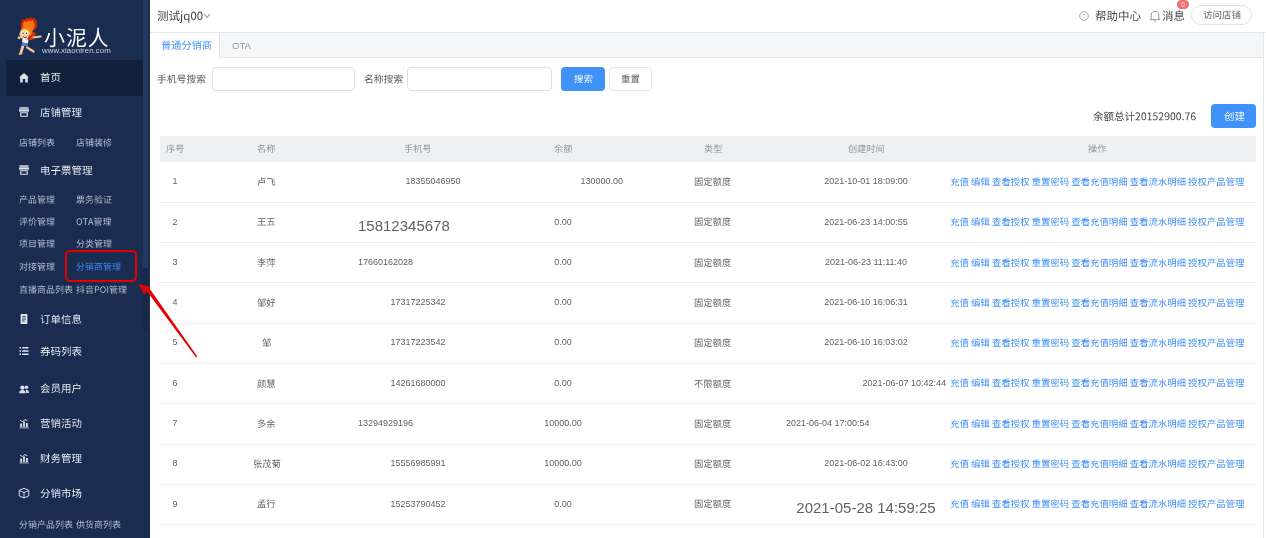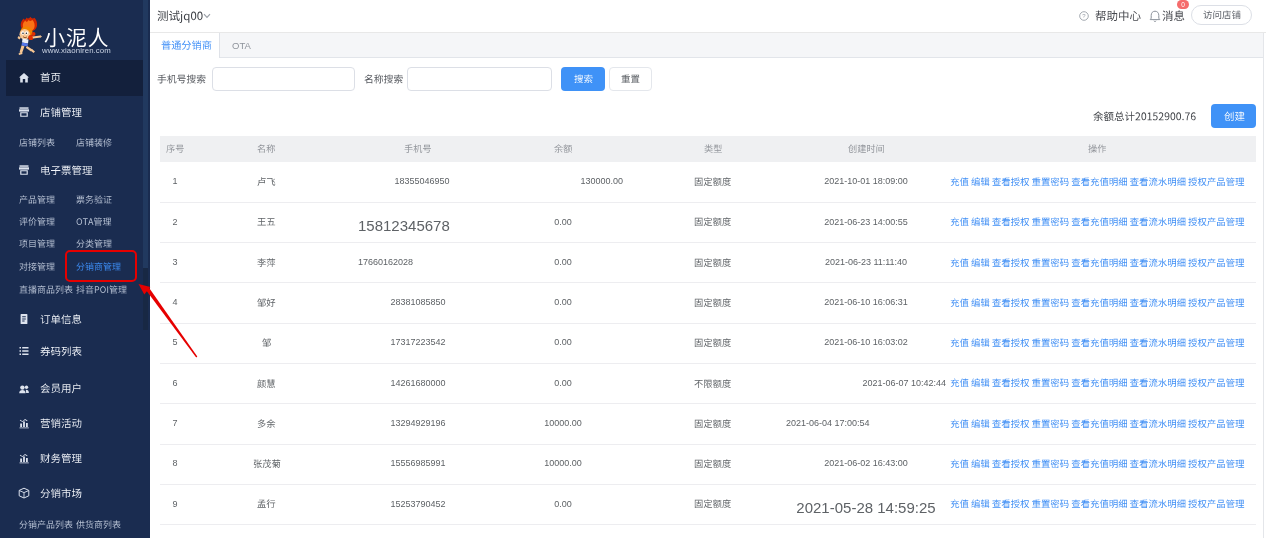--- a/index.html
+++ b/index.html
@@ -696,21 +696,21 @@
     <use href="#cjsj"></use>
   </svg>
 <svg style="position:absolute;left:1088.0px;top:143.90px;width:18.4px;height:9.2px;fill:#909399;overflow:visible" viewBox="0 -88 200 100">
     <use href="#caozuo"></use>
   </svg>
 <div class="abs" style="left:159.5px;top:201.8px;width:1096.5px;height:1px;background:#ededf0"></div>
 <div class="abs" style="left:155.0px;top:176.2px;width:40px;text-align:center;font-size:9px;color:#5e6266">1</div>
 <svg style="position:absolute;left:257.2px;top:177.00px;width:18.6px;height:9.3px;fill:#5e6266;overflow:visible" viewBox="0 -88 200 100">
     <use href="#nm0"></use>
   </svg>
-<div class="abs" style="left:362px;top:176.2px;width:120px;text-align:center;font-size:9px;color:#5e6266">18355046950</div>
+<div class="abs" style="left:373px;top:176.2px;width:120px;text-align:center;font-size:9px;color:#5e6266">18355046950</div>
 <div class="abs" style="left:503.0px;top:176.2px;width:120px;text-align:right;font-size:9px;color:#5e6266">130000.00</div>
 <svg style="position:absolute;left:694.4px;top:177.00px;width:37.2px;height:9.3px;fill:#5e6266;overflow:visible" viewBox="0 -88 400 100">
     <use href="#gde"></use>
   </svg>
 <div class="abs" style="left:786.0px;top:176.2px;width:160px;text-align:center;font-size:9px;color:#5e6266">2021-10-01 18:09:00</div>
 <svg style="position:absolute;left:949.9px;top:176.95px;width:294.6px;height:9.4px;fill:#3d8df5;overflow:visible" viewBox="0 -88 3134 100">
     <use href="#links"></use>
   </svg>
 <div class="abs" style="left:159.5px;top:242.1px;width:1096.5px;height:1px;background:#ededf0"></div>
 <div class="abs" style="left:155.0px;top:216.5px;width:40px;text-align:center;font-size:9px;color:#5e6266">2</div>
@@ -738,21 +738,21 @@
   </svg>
 <div class="abs" style="left:786.0px;top:256.8px;width:160px;text-align:center;font-size:9px;color:#5e6266">2021-06-23 11:11:40</div>
 <svg style="position:absolute;left:949.9px;top:257.55px;width:294.6px;height:9.4px;fill:#3d8df5;overflow:visible" viewBox="0 -88 3134 100">
     <use href="#links"></use>
   </svg>
 <div class="abs" style="left:159.5px;top:322.7px;width:1096.5px;height:1px;background:#ededf0"></div>
 <div class="abs" style="left:155.0px;top:297.0px;width:40px;text-align:center;font-size:9px;color:#5e6266">4</div>
 <svg style="position:absolute;left:257.2px;top:297.90px;width:18.6px;height:9.3px;fill:#5e6266;overflow:visible" viewBox="0 -88 200 100">
     <use href="#nm3"></use>
   </svg>
-<div class="abs" style="left:358.0px;top:297.0px;width:120px;text-align:center;font-size:9px;color:#5e6266">28381085850</div>
+<div class="abs" style="left:358.0px;top:297.0px;width:120px;text-align:center;font-size:9px;color:#5e6266">17317225342</div>
 <div class="abs" style="left:503.0px;top:297.0px;width:120px;text-align:center;font-size:9px;color:#5e6266">0.00</div>
 <svg style="position:absolute;left:694.4px;top:297.90px;width:37.2px;height:9.3px;fill:#5e6266;overflow:visible" viewBox="0 -88 400 100">
     <use href="#gde"></use>
   </svg>
 <div class="abs" style="left:786.0px;top:297.0px;width:160px;text-align:center;font-size:9px;color:#5e6266">2021-06-10 16:06:31</div>
 <svg style="position:absolute;left:949.9px;top:297.85px;width:294.6px;height:9.4px;fill:#3d8df5;overflow:visible" viewBox="0 -88 3134 100">
     <use href="#links"></use>
   </svg>
 <div class="abs" style="left:159.5px;top:363.0px;width:1096.5px;height:1px;background:#ededf0"></div>
 <div class="abs" style="left:155.0px;top:337.3px;width:40px;text-align:center;font-size:9px;color:#5e6266">5</div>
@@ -780,21 +780,21 @@
   </svg>
 <div class="abs" style="left:786.0px;top:377.6px;width:160px;text-align:right;font-size:9px;color:#5e6266">2021-06-07 10:42:44</div>
 <svg style="position:absolute;left:949.9px;top:378.45px;width:294.6px;height:9.4px;fill:#3d8df5;overflow:visible" viewBox="0 -88 3134 100">
     <use href="#links"></use>
   </svg>
 <div class="abs" style="left:159.5px;top:443.6px;width:1096.5px;height:1px;background:#ededf0"></div>
 <div class="abs" style="left:155.0px;top:417.9px;width:40px;text-align:center;font-size:9px;color:#5e6266">7</div>
 <svg style="position:absolute;left:257.2px;top:418.80px;width:18.6px;height:9.3px;fill:#5e6266;overflow:visible" viewBox="0 -88 200 100">
     <use href="#nm6"></use>
   </svg>
-<div class="abs" style="left:358.0px;top:417.9px;width:120px;text-align:center;font-size:9px;color:#5e6266">13294929196</div>
+<div class="abs" style="left:358.0px;top:417.9px;width:120px;font-size:9px;color:#5e6266">13294929196</div>
 <div class="abs" style="left:503.0px;top:417.9px;width:120px;text-align:center;font-size:9px;color:#5e6266">10000.00</div>
 <svg style="position:absolute;left:694.4px;top:418.80px;width:37.2px;height:9.3px;fill:#5e6266;overflow:visible" viewBox="0 -88 400 100">
     <use href="#gde"></use>
   </svg>
 <div class="abs" style="left:786.0px;top:417.9px;width:160px;font-size:9px;color:#5e6266">2021-06-04 17:00:54</div>
 <svg style="position:absolute;left:949.9px;top:418.75px;width:294.6px;height:9.4px;fill:#3d8df5;overflow:visible" viewBox="0 -88 3134 100">
     <use href="#links"></use>
   </svg>
 <div class="abs" style="left:159.5px;top:483.9px;width:1096.5px;height:1px;background:#ededf0"></div>
 <div class="abs" style="left:155.0px;top:458.2px;width:40px;text-align:center;font-size:9px;color:#5e6266">8</div>

